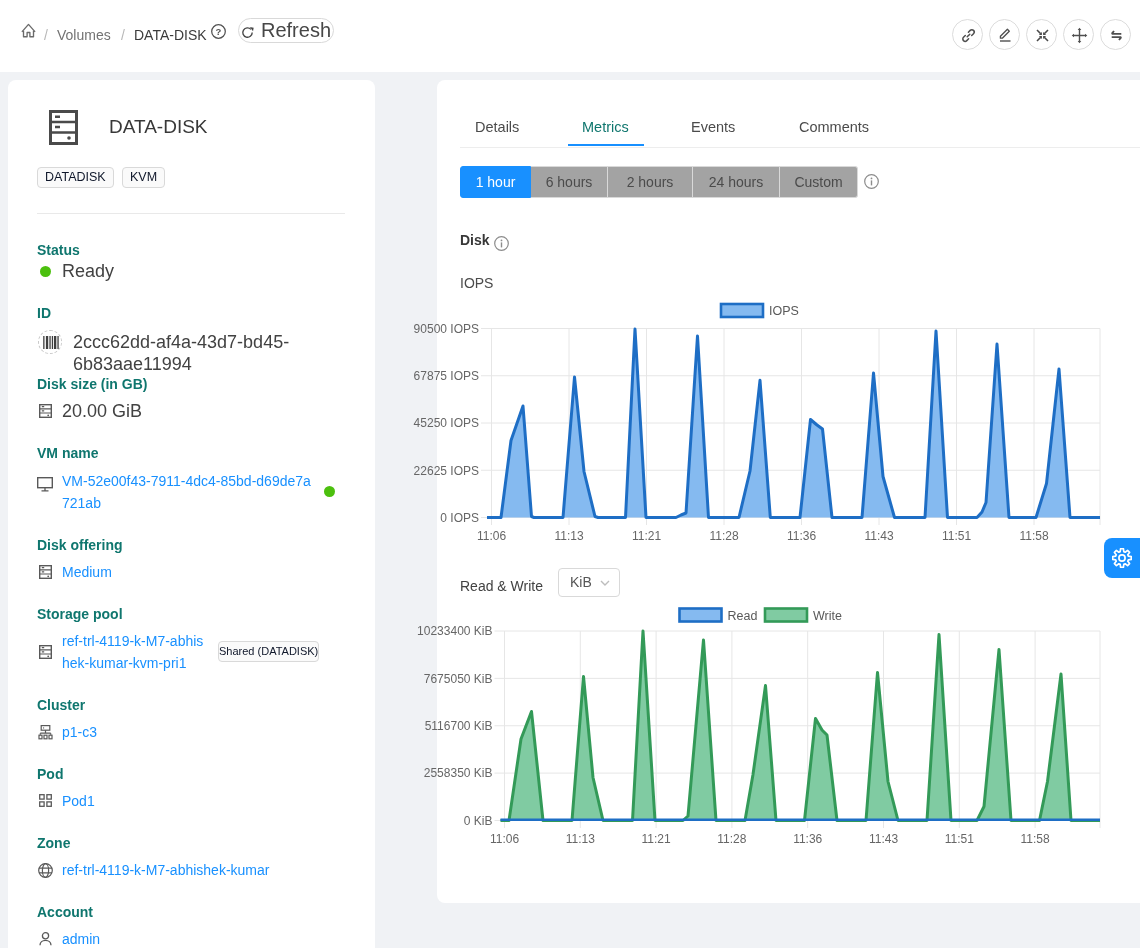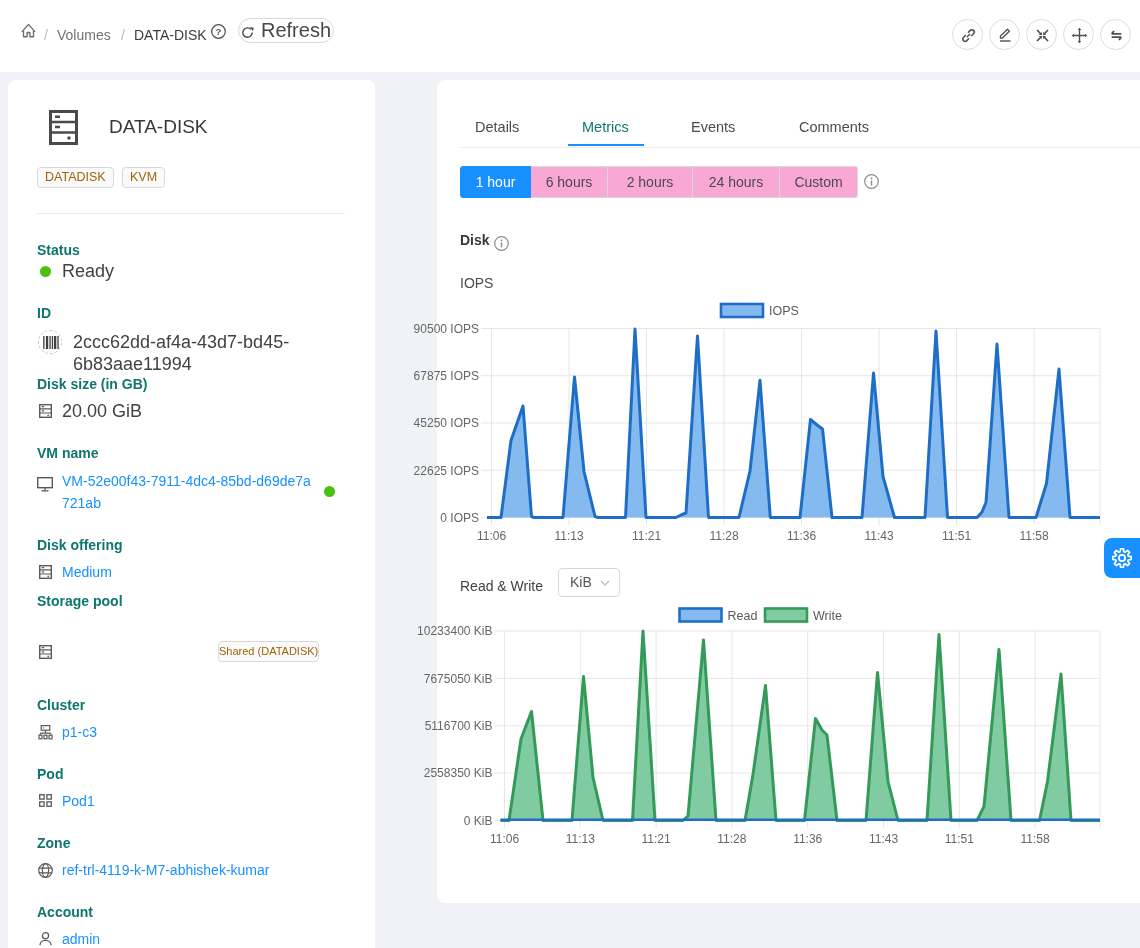--- a/index.html
+++ b/index.html
@@ -14,23 +14,23 @@
 .refresh-btn { position:absolute; left:238px; top:18px; width:96px; height:25px; border:1px solid #d9d9d9; border-radius:13px; background:#fff; color:#474747; font-size:20px; line-height:23px; text-align:center; }
 .circ-btn { position:absolute; top:19px; width:31px; height:31px; border:1px solid #dcdcdc; border-radius:50%; background:#fff; }
 .circ-btn svg { position:absolute; left:7px; top:7px; }
 .card { position:absolute; background:#fff; border-radius:8px; }
 #leftcard { left:8px; top:80px; width:367px; height:900px; }
 #rightcard { left:389px; top:80px; width:743px; height:823px;margin-left:48px; }
 .lbl { position:absolute; left:29px; height:22px; line-height:22px; font-weight:bold; color:#0f766e; font-size:14px; }
 .val { position:absolute; height:22px; line-height:22px; color:#424242; font-size:18px; }
 .vlink { position:absolute; line-height:22px; color:#1890ff; font-size:14px; }
 .rowicon { position:absolute; color:#595959; }
-.tag { position:absolute; height:21px; line-height:19px; padding:0 7px; background:#fafafa; border:1px solid #d9d9d9; border-radius:4px; font-size:12.5px; color:#a16207; }
+.tag { position:absolute; height:21px; line-height:19px; padding:0 7px; background:#fafafa; border:1px solid #d9d9d9; border-radius:4px; font-size:12.5px; color:#0f172a; }
 .tab { position:absolute; top:36px; height:22px; line-height:22px; font-size:14.5px; color:#4b4b4b; }
-.seg { position:absolute; top:86px; height:32px; border:1px solid #d9d9d9; border-left:none; background:#f9a8d4; text-align:center; line-height:30px; font-size:14px; color:#4b4b4b; }
+.seg { position:absolute; top:86px; height:32px; border:1px solid #d9d9d9; border-left:none; background:#a3a3a3; text-align:center; line-height:30px; font-size:14px; color:#4b4b4b; }
 .gear { position:absolute; left:1104px; top:538px; width:36px; height:40px; background:#1890ff; border-radius:8px 0 0 8px; }
 </style>
 </head>
 <body>
 
 <div class="header">
   <svg class="abs" style="left:20px;top:22px" width="17" height="17" viewBox="0 0 17 17" fill="none" stroke="#6b6b6b" stroke-width="1.35">
       <path d="M1.9 9.9 8.5 2.4l6.6 7.5" stroke-linejoin="round"></path>
       <path d="M3.5 8.8v5.9h3.6v-4.2h2.8v4.2h3.6V8.8" stroke-linejoin="round"></path>
     </svg>
@@ -128,27 +128,28 @@
 
   <div class="lbl" style="top:454px">Disk offering</div>
   <svg class="rowicon" style="left:31px;top:485px;position:absolute" width="13" height="14" viewBox="0 0 13 14">
       <rect x=".7" y=".7" width="11.6" height="12.6" fill="none" stroke="#595959" stroke-width="1.4"></rect>
       <path d="M.7 4.8h11.6M.7 9h11.6" stroke="#595959" stroke-width="1.2"></path>
       <path d="M2.8 2.7h2.4M2.8 6.9h2.4" stroke="#595959" stroke-width="1.2"></path>
       <circle cx="9.2" cy="11.3" r=".9" fill="#595959"></circle>
     </svg>
   <div class="vlink" style="left:54px;top:481px">Medium</div>
 
-  <div class="lbl" style="top:510px">Storage pool</div>
+  <div class="lbl" style="top:523px">Storage pool</div>
   <svg class="rowicon" style="left:31px;top:565px;position:absolute" width="13" height="14" viewBox="0 0 13 14">
       <rect x=".7" y=".7" width="11.6" height="12.6" fill="none" stroke="#595959" stroke-width="1.4"></rect>
       <path d="M.7 4.8h11.6M.7 9h11.6" stroke="#595959" stroke-width="1.2"></path>
       <path d="M2.8 2.7h2.4M2.8 6.9h2.4" stroke="#595959" stroke-width="1.2"></path>
       <circle cx="9.2" cy="11.3" r=".9" fill="#595959"></circle>
     </svg>
+  <div class="vlink" style="left:54px;top:550px;width:148px">ref-trl-4119-k-M7-abhis hek-kumar-kvm-pri1</div>
   <div class="tag" style="left:210px;top:561px;font-size:11px;padding:0 0">Shared (DATADISK)</div>
 
   <div class="lbl" style="top:614px">Cluster</div>
   <svg class="rowicon" style="left:30px;top:645px;position:absolute" width="15" height="15" viewBox="0 0 15 15" fill="none" stroke="#595959" stroke-width="1.2">
       <rect x="3.2" y=".6" width="8.6" height="4.6"></rect>
       <circle cx="5.6" cy="2.9" r=".6" fill="#595959" stroke="none"></circle>
       <path d="M7.5 5.2v3M2.3 8.2h10.4M2.3 8.2v1.6M12.7 8.2v1.6"></path>
       <rect x="1" y="10.2" width="3" height="3.6"></rect>
       <rect x="6" y="10.2" width="3" height="3.6"></rect>
       <rect x="11" y="10.2" width="3" height="3.6"></rect>

